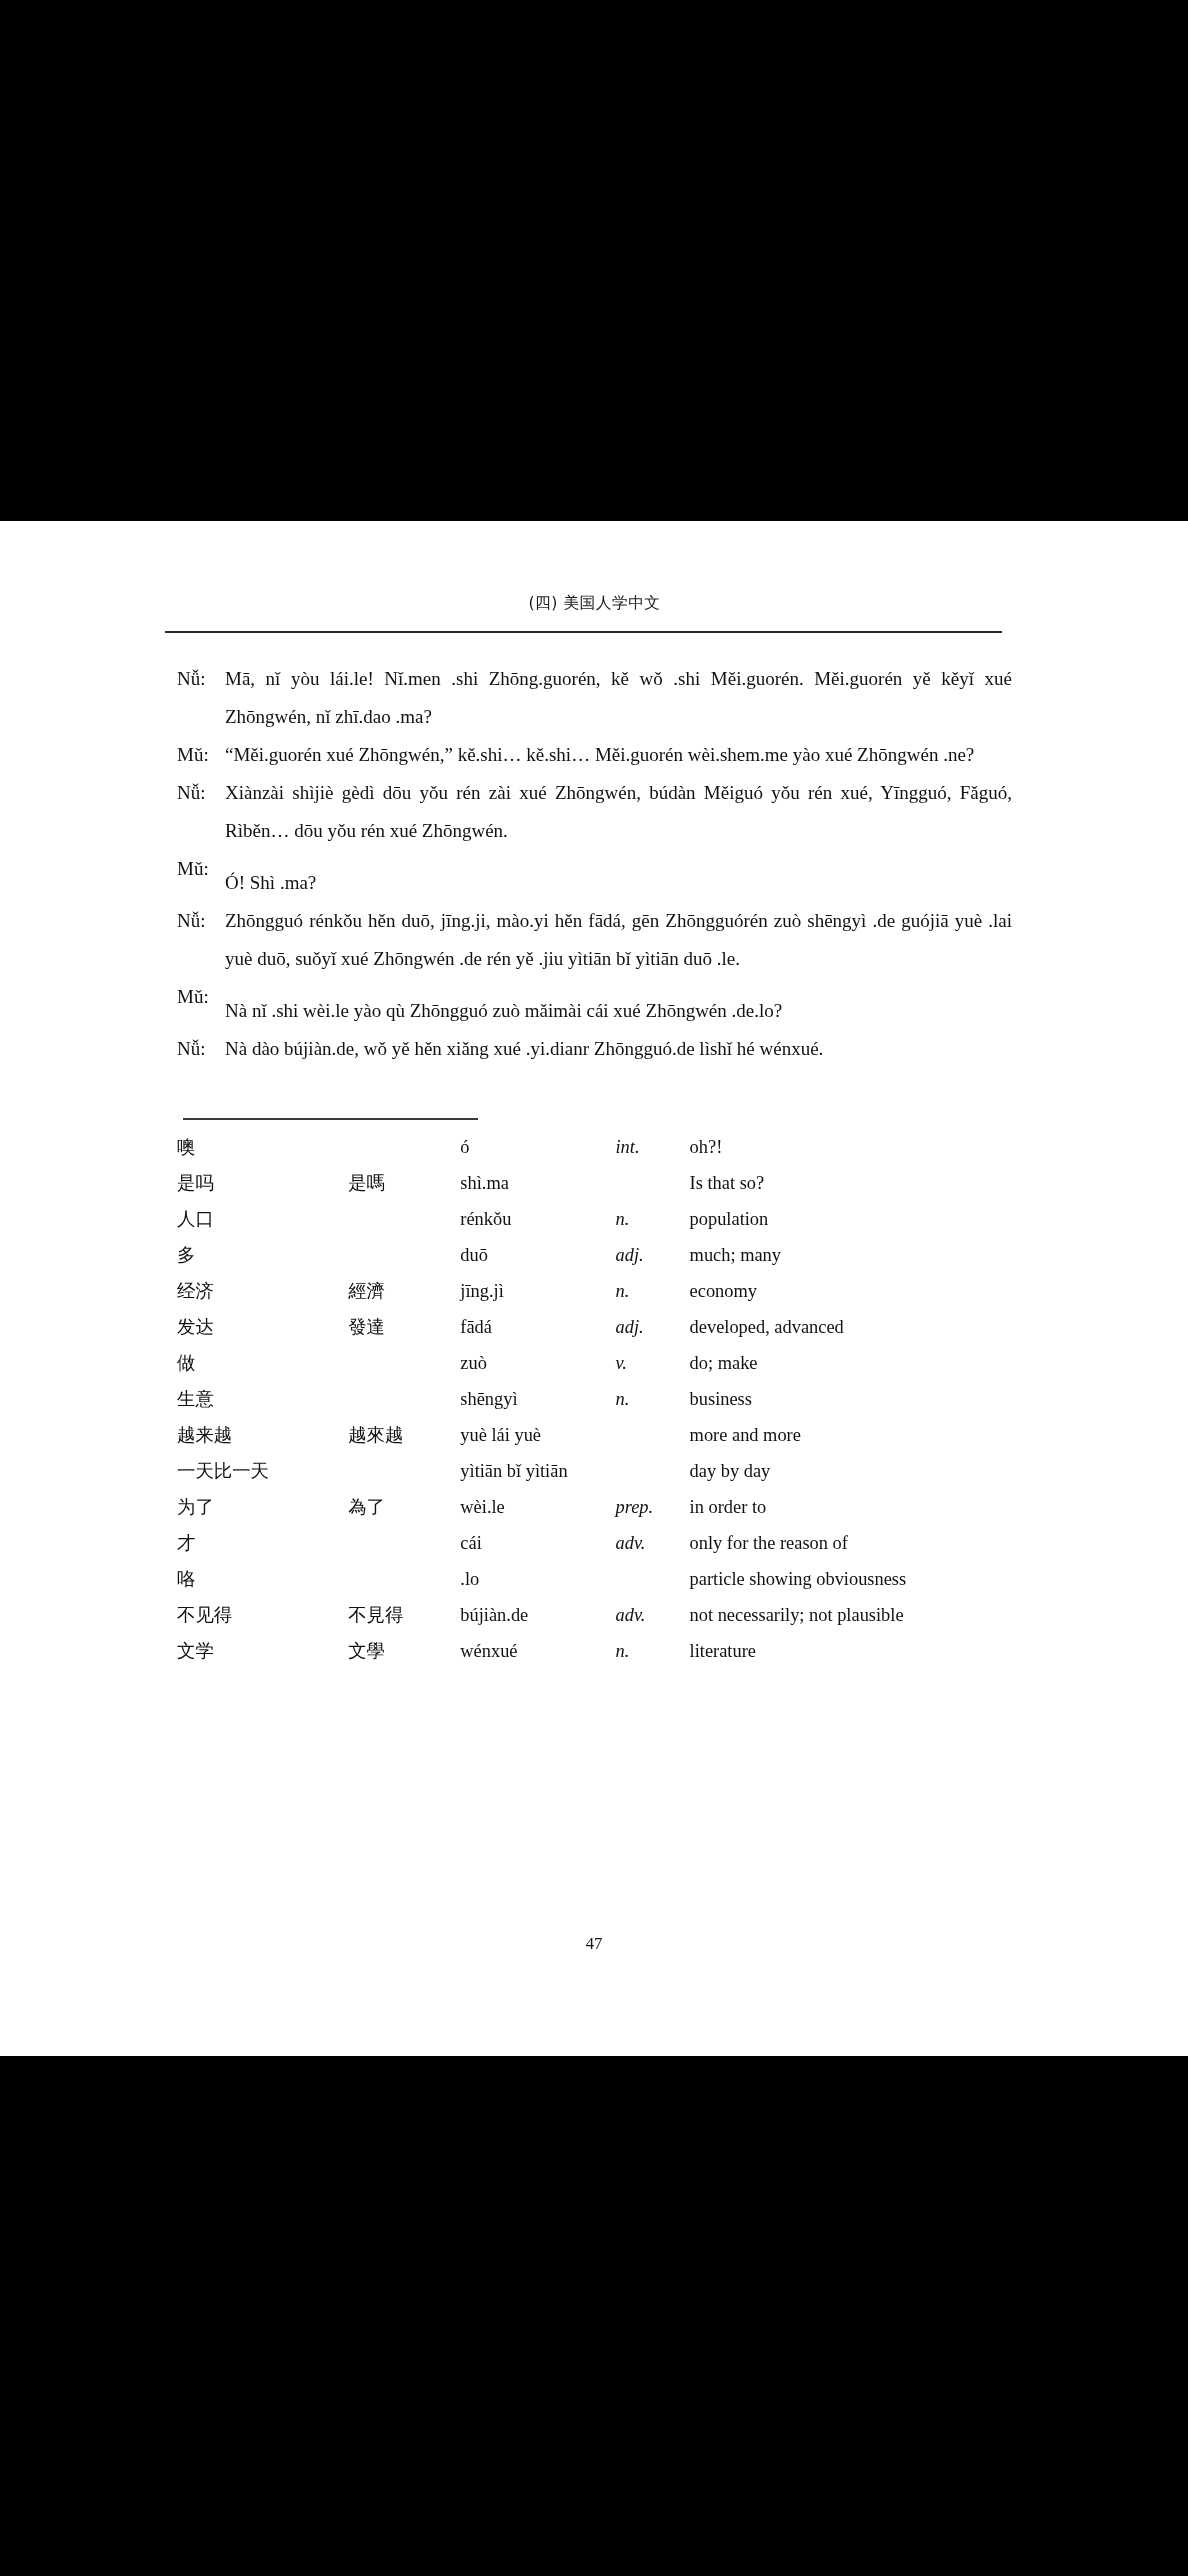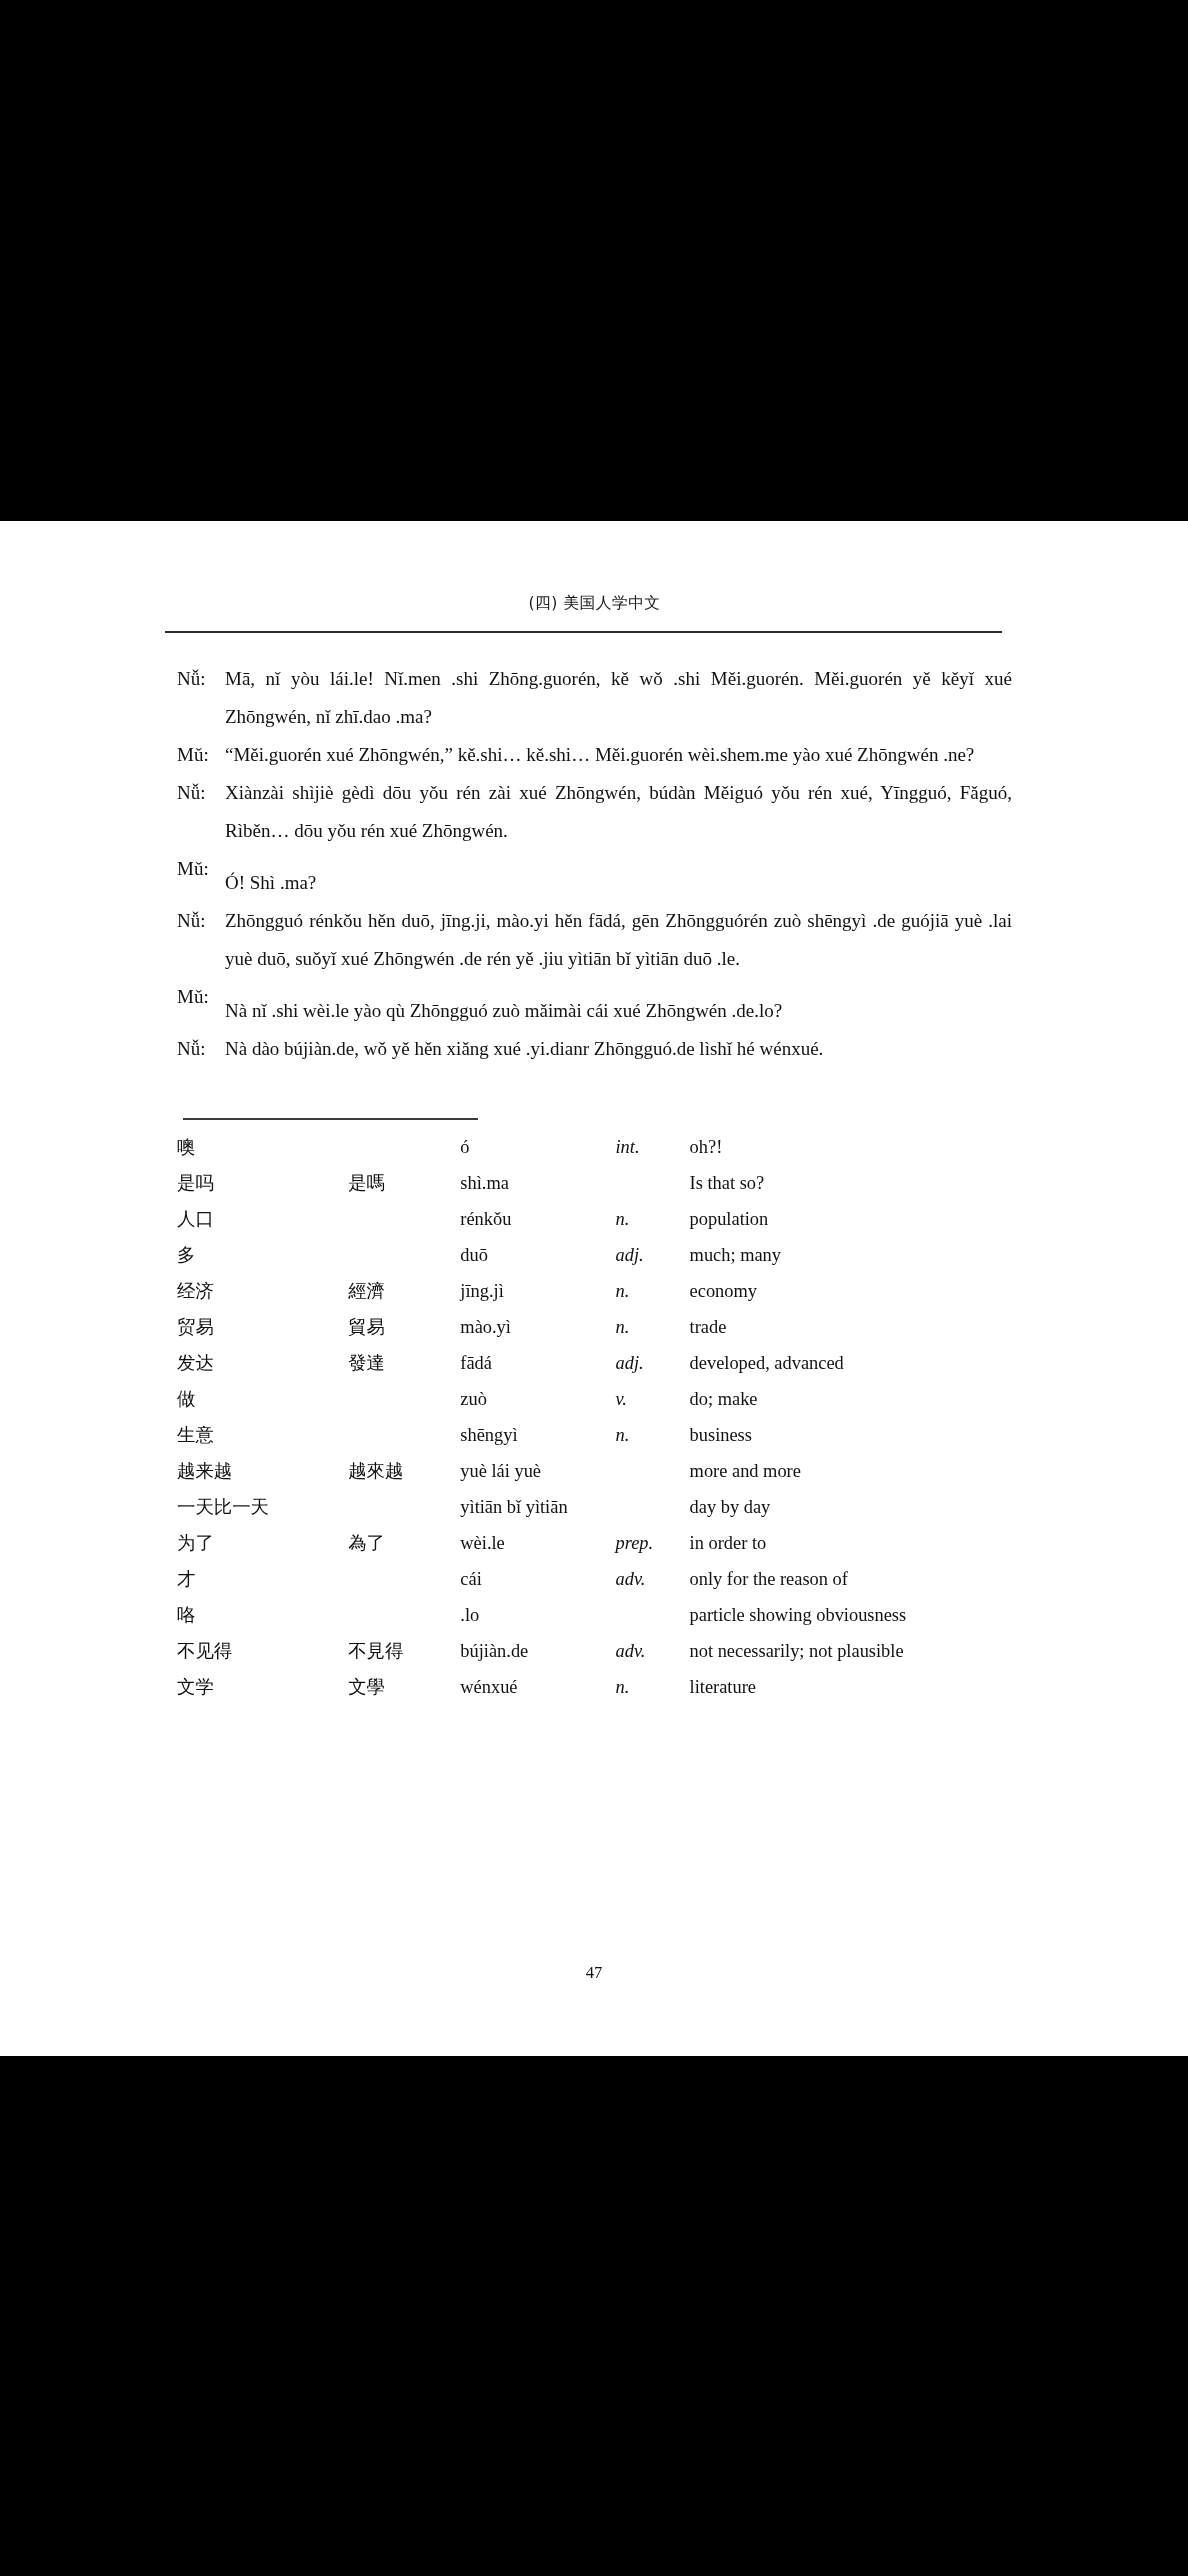--- a/index.html
+++ b/index.html
@@ -117,21 +117,20 @@
   td.c-eng    { width: 322px; margin-top: 12px; }
 
   
   .folio {
     position: absolute;
     left: 0;
     top: 1413px;
     width: 1188px;
     text-align: center;
     font-size: 16.6px;
-    margin-top: 29px;
   }
 </style>
 </head>
 <body>
 
 <div class="band-top"></div>
 
 <div class="page">
   <div class="page-inner">
 
@@ -203,27 +202,20 @@
               <td class="c-pinyin">duō</td>
               <td class="c-pos">adj.</td>
               <td class="c-eng">much; many</td>
             </tr>
             <tr>
               <td class="c-simp">经济</td>
               <td class="c-trad">經濟</td>
               <td class="c-pinyin">jīng.jì</td>
               <td class="c-pos">n.</td>
               <td class="c-eng">economy</td>
-            </tr>
-            <tr>
-              <td class="c-simp">贸易</td>
-              <td class="c-trad">貿易</td>
-              <td class="c-pinyin">mào.yì</td>
-              <td class="c-pos">n.</td>
-              <td class="c-eng">trade</td>
             </tr>
             <tr>
               <td class="c-simp">发达</td>
               <td class="c-trad">發達</td>
               <td class="c-pinyin">fādá</td>
               <td class="c-pos">adj.</td>
               <td class="c-eng">developed, advanced</td>
             </tr>
             <tr>
               <td class="c-simp">做</td>

